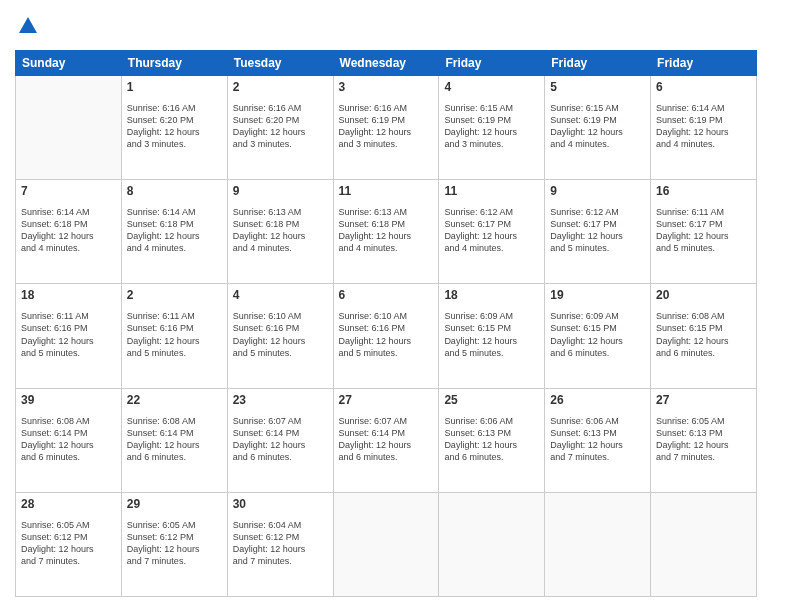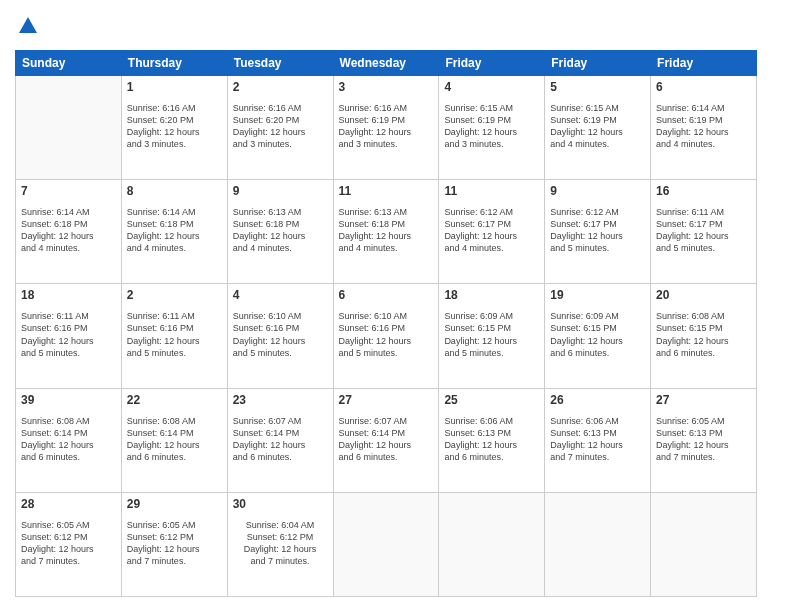--- a/index.html
+++ b/index.html
@@ -338,21 +338,21 @@
           </td>
           <td>
             <span class="day-num">29</span>
             <div class="day-info" style="white-space: pre-line;">Sunrise: 6:05 AM
 Sunset: 6:12 PM
 Daylight: 12 hours
 and 7 minutes.</div>
           </td>
           <td>
             <span class="day-num">30</span>
-            <div class="day-info" style="white-space: pre-line; text-align: center;">Sunrise: 6:04 AM
+            <div class="day-info" style="white-space: pre-line;">Sunrise: 6:04 AM
 Sunset: 6:12 PM
 Daylight: 12 hours
 and 7 minutes.</div>
           </td>
           <td class="empty-cell"></td>
           <td class="empty-cell"></td>
           <td class="empty-cell"></td>
           <td class="empty-cell"></td>
         </tr>
       </tbody>

